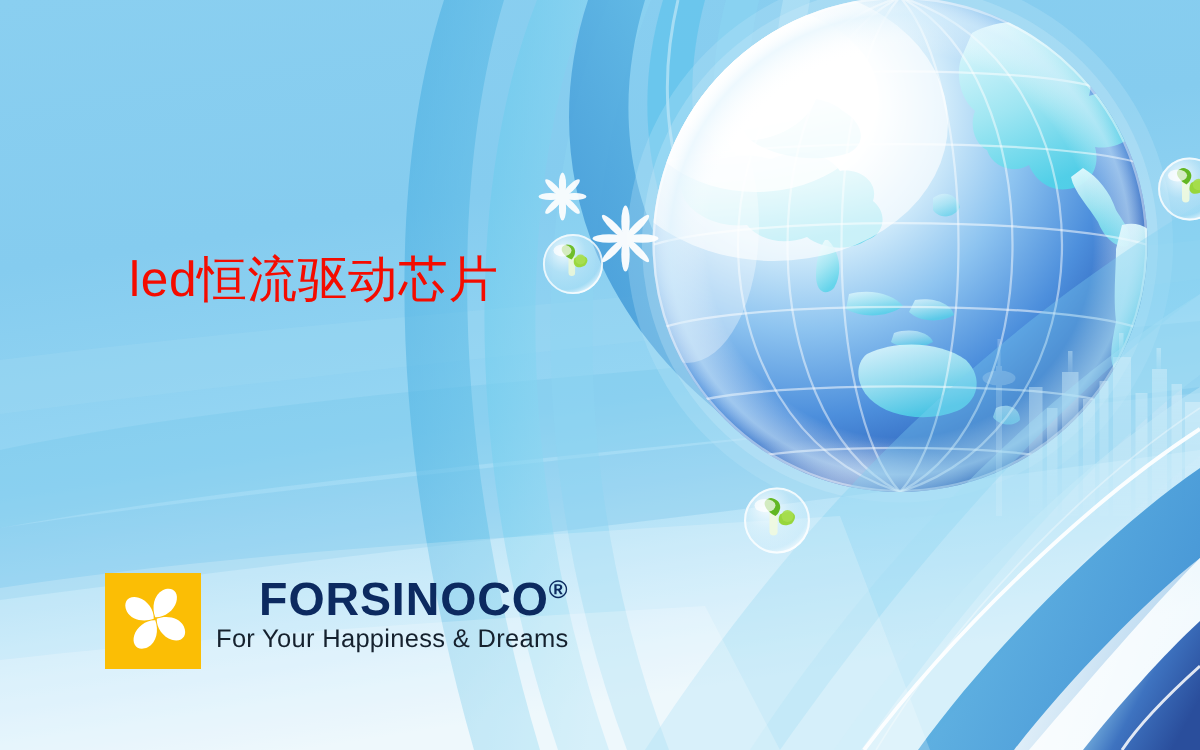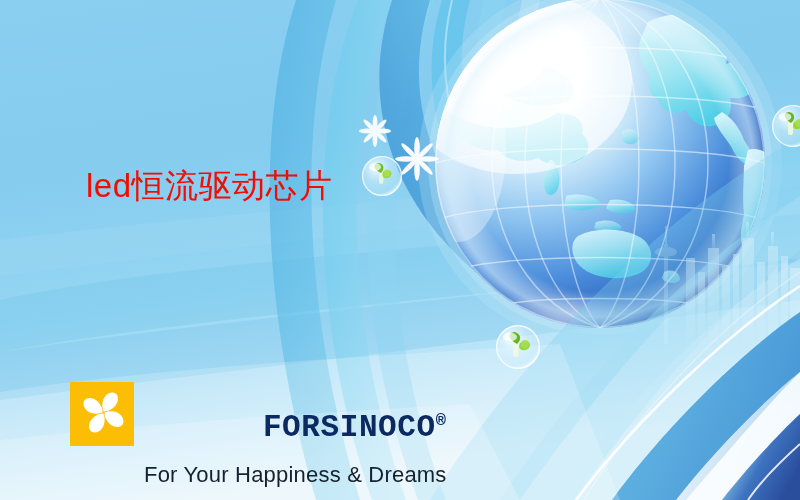--- a/index.html
+++ b/index.html
@@ -66,34 +66,33 @@
     margin-left: 10px;
     padding-top: 2px;
   }
   .wordmark {
     display: block;
     color: #0C2A60;
     font-size: 31px;
     font-weight: bold;
     letter-spacing: 0.6px;
     line-height: 1;
-    font-family: Liberation Mono, monospace;
+    font-family: Liberation Sans, sans-serif;
     white-space: nowrap;
-    margin-top: 28px;
   }
   .wordmark .reg {
     font-size: 17px;
     vertical-align: super;
     line-height: 1;
   }
   .tagline {
     display: block;
-    margin-top: 21px;
+    margin-top: 2px;
     color: #15212E;
-    font-size: 22px;
+    font-size: 17px;
     letter-spacing: 0.2px;
     line-height: 1;
     font-family: "Liberation Sans", sans-serif;
     white-space: nowrap;
   }
 </style>
 </head>
 <body>
 
 <div class="banner">

